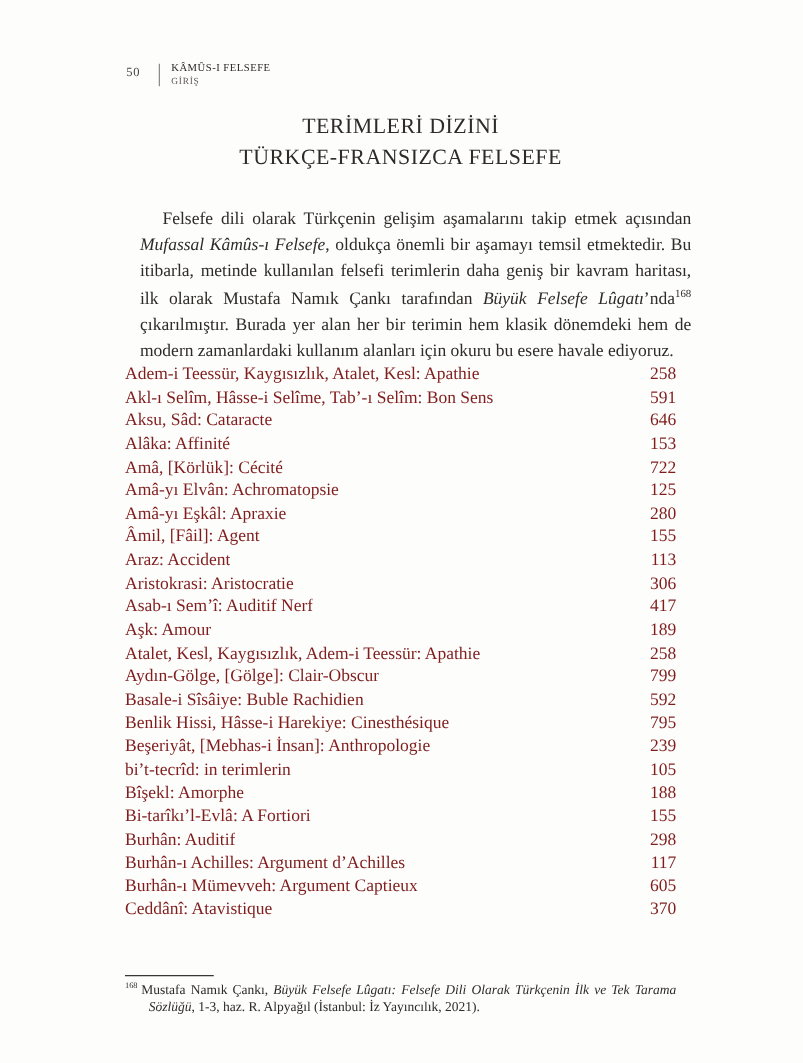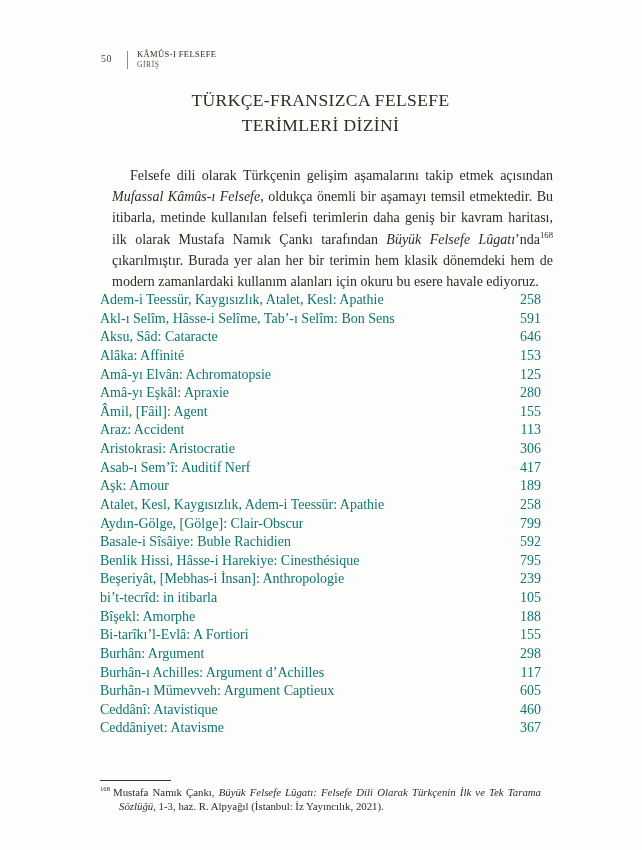--- a/index.html
+++ b/index.html
@@ -53,21 +53,21 @@
   }
   .it { font-style: italic; }
   sup { font-size: 0.62em; line-height: 0; vertical-align: super; }
 
   
   .index {
     position: absolute; top: 291px; left: 100px; width: 441px;
   }
   .index-row {
     display: flex; justify-content: space-between; align-items: baseline;
-    font-size: 14px; line-height: 18.62px; color: #0f766e;
+    font-size: 14px; line-height: 18.62px; color: #7f1d1d;
   }
   .index-row .term { white-space: nowrap; overflow: hidden; }
   .index-row .pageno { margin-left: 24px; }
 
   
   .footnote-area {
     position: absolute; top: 780px; left: 100px; width: 441px;
   }
   .fnrule {
     width: 71px; height: 1px; background: #3a3732; margin-bottom: 5px;
@@ -86,22 +86,22 @@
   <div class="header">
     <span class="pgnum">50</span>
     <span class="vrule"></span>
     <div class="htitles">
       <div class="btitle">KÂMÛS-I FELSEFE</div>
       <div class="chapter">GİRİŞ</div>
     </div>
   </div>
 
   <h1 class="title">
+    <span class="tline">TERİMLERİ DİZİNİ</span>
     <span class="tline">TÜRKÇE-FRANSIZCA FELSEFE</span>
-    <span class="tline">TERİMLERİ DİZİNİ</span>
   </h1>
 
   <p class="intro"><span>Felsefe dili olarak Türkçenin gelişim aşamalarını takip etmek açısından </span><span class="it">Mufassal Kâmûs-ı Felsefe</span><span>, oldukça önemli bir aşamayı temsil etmektedir. Bu itibarla, metinde kullanılan felsefi terimlerin daha geniş bir kavram haritası, ilk olarak Mustafa Namık Çankı tarafından </span><span class="it">Büyük Felsefe Lûgatı</span><span>’nda</span><sup>168</sup><span> çıkarılmıştır. Burada yer alan her bir terimin hem klasik dönemdeki hem de modern zamanlardaki kullanım alanları için okuru bu esere havale ediyoruz.</span></p>
 
   <div class="index">
       <div class="index-row">
         <span class="term">Adem-i Teessür, Kaygısızlık, Atalet, Kesl: Apathie</span>
         <span class="pageno">258</span>
       </div>
       <div class="index-row">
@@ -110,20 +110,24 @@
       </div>
       <div class="index-row">
         <span class="term">Aksu, Sâd: Cataracte</span>
         <span class="pageno">646</span>
       </div>
       <div class="index-row">
         <span class="term">Alâka: Affinité</span>
         <span class="pageno">153</span>
       </div>
       <div class="index-row">
+        <span class="term">Amâ, [Körlük]: Cécité</span>
+        <span class="pageno">722</span>
+      </div>
+      <div class="index-row">
         <span class="term">Amâ-yı Elvân: Achromatopsie</span>
         <span class="pageno">125</span>
       </div>
       <div class="index-row">
         <span class="term">Amâ-yı Eşkâl: Apraxie</span>
         <span class="pageno">280</span>
       </div>
       <div class="index-row">
         <span class="term">Âmil, [Fâil]: Agent</span>
         <span class="pageno">155</span>
@@ -158,50 +162,46 @@
       </div>
       <div class="index-row">
         <span class="term">Benlik Hissi, Hâsse-i Harekiye: Cinesthésique</span>
         <span class="pageno">795</span>
       </div>
       <div class="index-row">
         <span class="term">Beşeriyât, [Mebhas-i İnsan]: Anthropologie</span>
         <span class="pageno">239</span>
       </div>
       <div class="index-row">
-        <span class="term">bi’t-tecrîd: in itibarla</span>
+        <span class="term">bi’t-tecrîd: in terimlerin</span>
         <span class="pageno">105</span>
       </div>
       <div class="index-row">
         <span class="term">Bîşekl: Amorphe</span>
         <span class="pageno">188</span>
       </div>
       <div class="index-row">
         <span class="term">Bi-tarîkı’l-Evlâ: A Fortiori</span>
         <span class="pageno">155</span>
       </div>
       <div class="index-row">
-        <span class="term">Burhân: Argument</span>
+        <span class="term">Burhân: Auditif</span>
         <span class="pageno">298</span>
       </div>
       <div class="index-row">
         <span class="term">Burhân-ı Achilles: Argument d’Achilles</span>
         <span class="pageno">117</span>
       </div>
       <div class="index-row">
         <span class="term">Burhân-ı Mümevveh: Argument Captieux</span>
         <span class="pageno">605</span>
       </div>
       <div class="index-row">
         <span class="term">Ceddânî: Atavistique</span>
-        <span class="pageno">460</span>
-      </div>
-      <div class="index-row">
-        <span class="term">Ceddâniyet: Atavisme</span>
-        <span class="pageno">367</span>
+        <span class="pageno">370</span>
       </div>
     </div>
 
   <div class="footnote-area">
     <div class="fnrule"></div>
     <p class="fntext"><sup>168</sup><span>Mustafa Namık Çankı, </span><span class="it">Büyük Felsefe Lûgatı: Felsefe Dili Olarak Türkçenin İlk ve Tek Tarama Sözlüğü</span><span>, 1-3, haz. R. Alpyağıl (İstanbul: İz Yayıncılık, 2021).</span></p>
   </div>
 
 </div>
 

